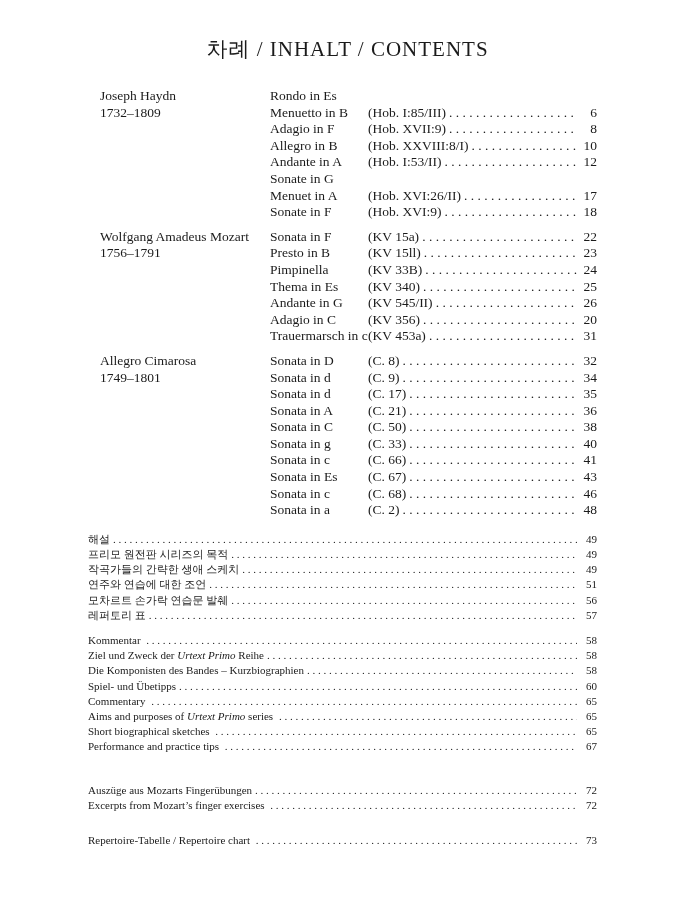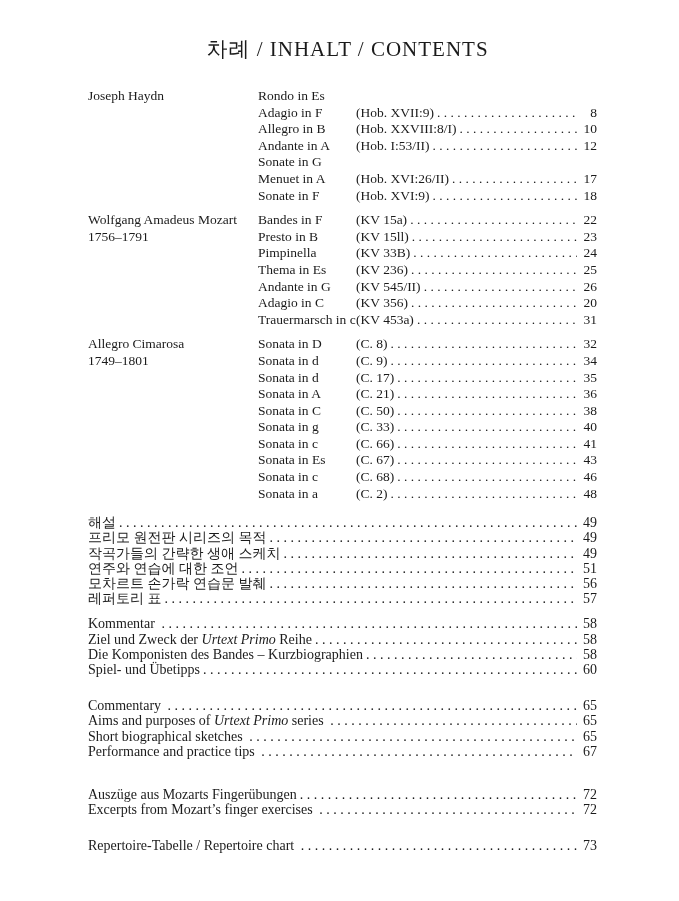--- a/index.html
+++ b/index.html
@@ -21,21 +21,21 @@
   }
   .content {
     margin: 26px 82px 0 88px;
   }
   
   .c-row {
     display: flex;
     font-size: 13.5px;
     line-height: 16.6px;
   }
-  .col-composer { width: 170px; flex: none; white-space: nowrap; }
+  .col-composer { width: 170px; flex: none; white-space: nowrap; margin-left: 12px; }
   .col-title    { width: 98px;  flex: none; white-space: nowrap; }
   .col-rest     { flex: 1; display: flex; min-width: 0; }
   .catalog      { white-space: pre; }
   .dots {
     flex: 1;
     overflow: hidden;
     white-space: nowrap;
     padding-left: 3px;
     min-width: 0;
   }
@@ -46,44 +46,53 @@
     flex: none;
     min-width: 18px;
     margin-left: 2px;
     text-align: right;
     white-space: pre;
   }
   .composer-section + .composer-section { margin-top: 8px; }
   
   .toc-line {
     display: flex;
-    font-size: 14px;
+    font-size: 11px;
     line-height: 15.2px;
   }
   .label { white-space: pre; min-width: 0; }
   .italic { font-style: italic; }
   .toc-korean            { margin-top: 13px; }
   .toc-german            { margin-top: 10px; }
-  .toc-english           { margin-top: 21px; }
+  .toc-english           { }
   .toc-mozart-exercises  { margin-top: 28px; }
   .toc-repertoire        { margin-top: 20px; }
 </style>
 </head>
 <body>
 
 <main>
   <h1 class="page-title">차례 / INHALT / CONTENTS</h1>
   <div class="content">
     <section>
         <div class="composer-section">
           <div class="c-row">
             <span class="col-composer">Joseph Haydn</span>
             <span class="col-title">Rondo in Es</span>
           </div>
           <div class="c-row">
+            <span class="col-composer">1732–1809</span>
+            <span class="col-title">Menuetto in B</span>
+            <span class="col-rest">
+              <span class="catalog">(Hob. I:85/III)</span>
+              <span class="dots"></span>
+              <span class="page-num">6</span>
+            </span>
+          </div>
+          <div class="c-row">
             <span class="col-composer"></span>
             <span class="col-title">Adagio in F</span>
             <span class="col-rest">
               <span class="catalog">(Hob. XVII:9)</span>
               <span class="dots"></span>
               <span class="page-num">8</span>
             </span>
           </div>
           <div class="c-row">
             <span class="col-composer"></span>
@@ -122,21 +131,21 @@
             <span class="col-rest">
               <span class="catalog">(Hob. XVI:9)</span>
               <span class="dots"></span>
               <span class="page-num">18</span>
             </span>
           </div>
         </div>
         <div class="composer-section">
           <div class="c-row">
             <span class="col-composer">Wolfgang Amadeus Mozart</span>
-            <span class="col-title">Bandes in F</span>
+            <span class="col-title">Sonata in F</span>
             <span class="col-rest">
               <span class="catalog">(KV 15a)</span>
               <span class="dots"></span>
               <span class="page-num">22</span>
             </span>
           </div>
           <div class="c-row">
             <span class="col-composer">1756–1791</span>
             <span class="col-title">Presto in B</span>
             <span class="col-rest">
@@ -151,21 +160,21 @@
             <span class="col-rest">
               <span class="catalog">(KV 33B)</span>
               <span class="dots"></span>
               <span class="page-num">24</span>
             </span>
           </div>
           <div class="c-row">
             <span class="col-composer"></span>
             <span class="col-title">Thema in Es</span>
             <span class="col-rest">
-              <span class="catalog">(KV 236)</span>
+              <span class="catalog">(KV 340)</span>
               <span class="dots"></span>
               <span class="page-num">25</span>
             </span>
           </div>
           <div class="c-row">
             <span class="col-composer"></span>
             <span class="col-title">Andante in G</span>
             <span class="col-rest">
               <span class="catalog">(KV 545/II)</span>
               <span class="dots"></span>

